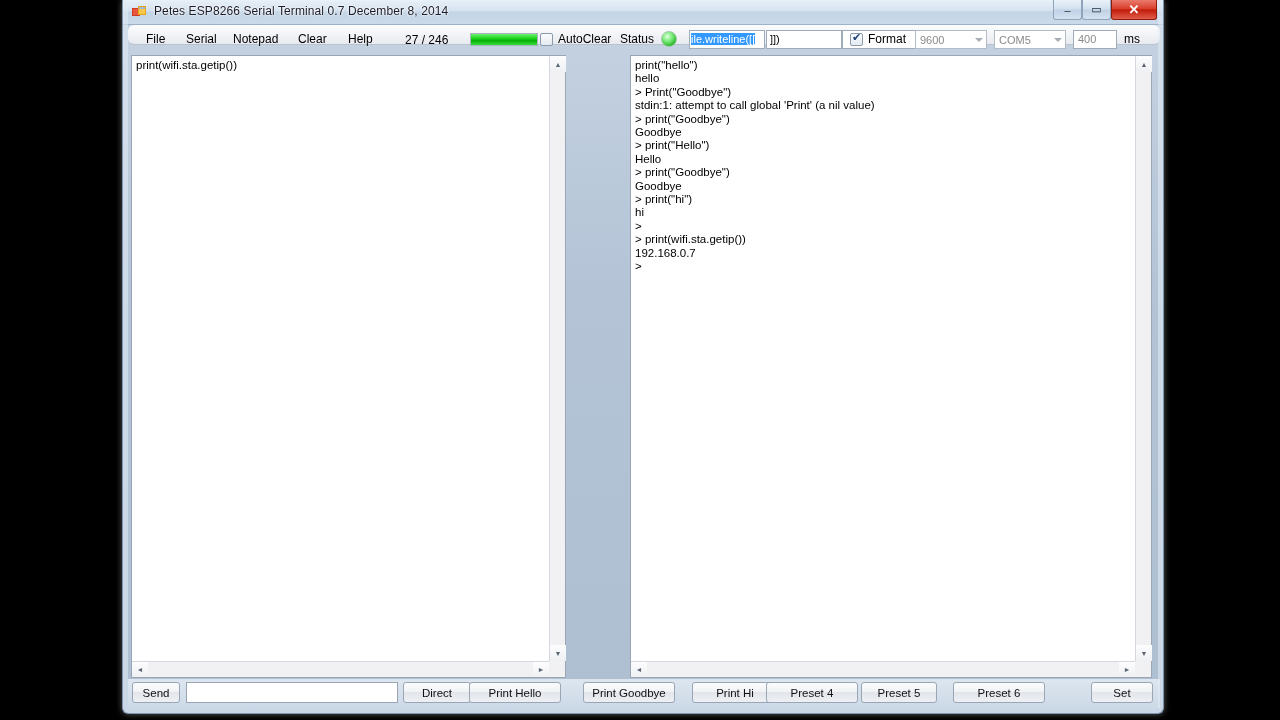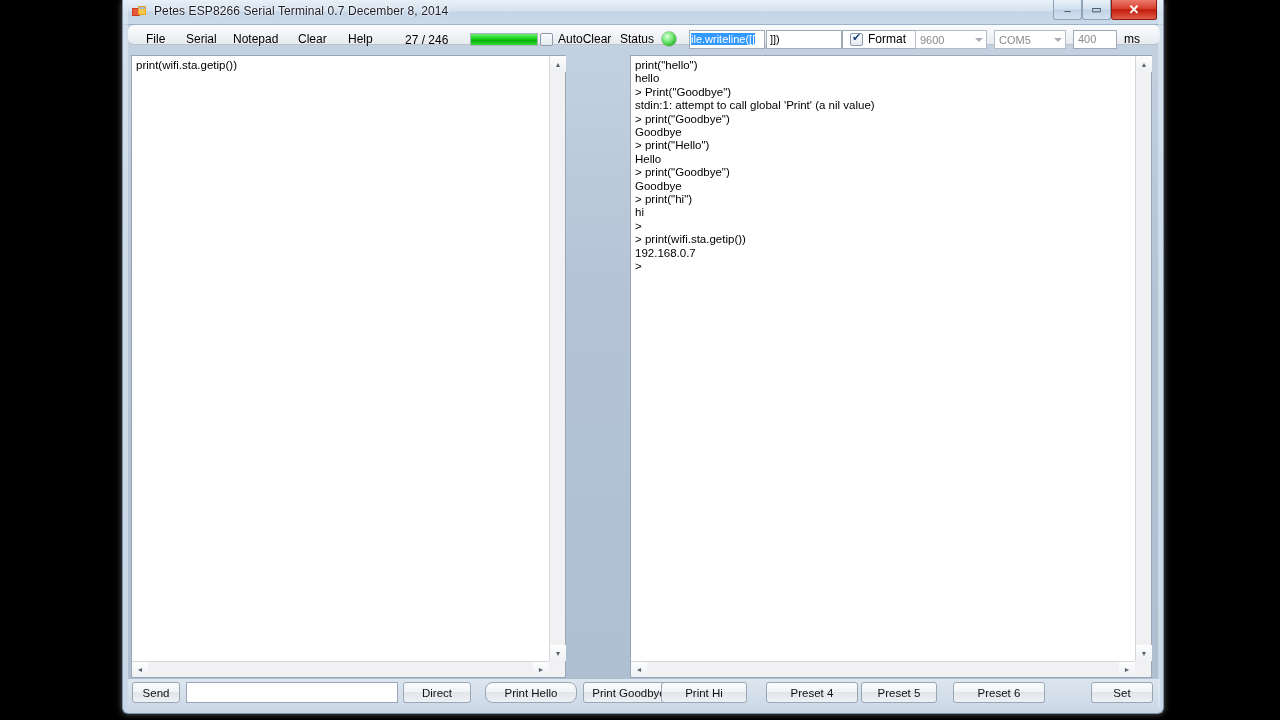--- a/index.html
+++ b/index.html
@@ -312,23 +312,23 @@
     display: flex; align-items: center; justify-content: center;
     font-size: 11.5px;
     color: #111111;
     white-space: nowrap;
   }
   #btn-send     { left: 4px;   width: 48px; }
   #input-send   { position: absolute; left: 58px; top: 3px; width: 212px; height: 21px;
                   background: #ffffff; border: 1px solid #9aa6b4; box-sizing: border-box;
                   font-size: 11.5px; color: #000; padding: 3px 4px; }
   #btn-direct   { left: 275px; width: 68px; }
-  #btn-hello    { left: 357px; width: 92px; border-radius: 8px; }
+  #btn-hello    { left: 341px; width: 92px; }
   #btn-goodbye  { left: 455px; width: 92px; }
-  #btn-hi       { left: 533px; width: 86px; }
+  #btn-hi       { left: 564px; width: 86px; }
   #btn-preset4  { left: 638px; width: 92px; }
   #btn-preset5  { left: 733px; width: 76px; }
   #btn-preset6  { left: 825px; width: 92px; }
   #btn-set      { left: 963px; width: 62px; }
 </style>
 </head>
 <body>
 
 <div id="stage">
 

